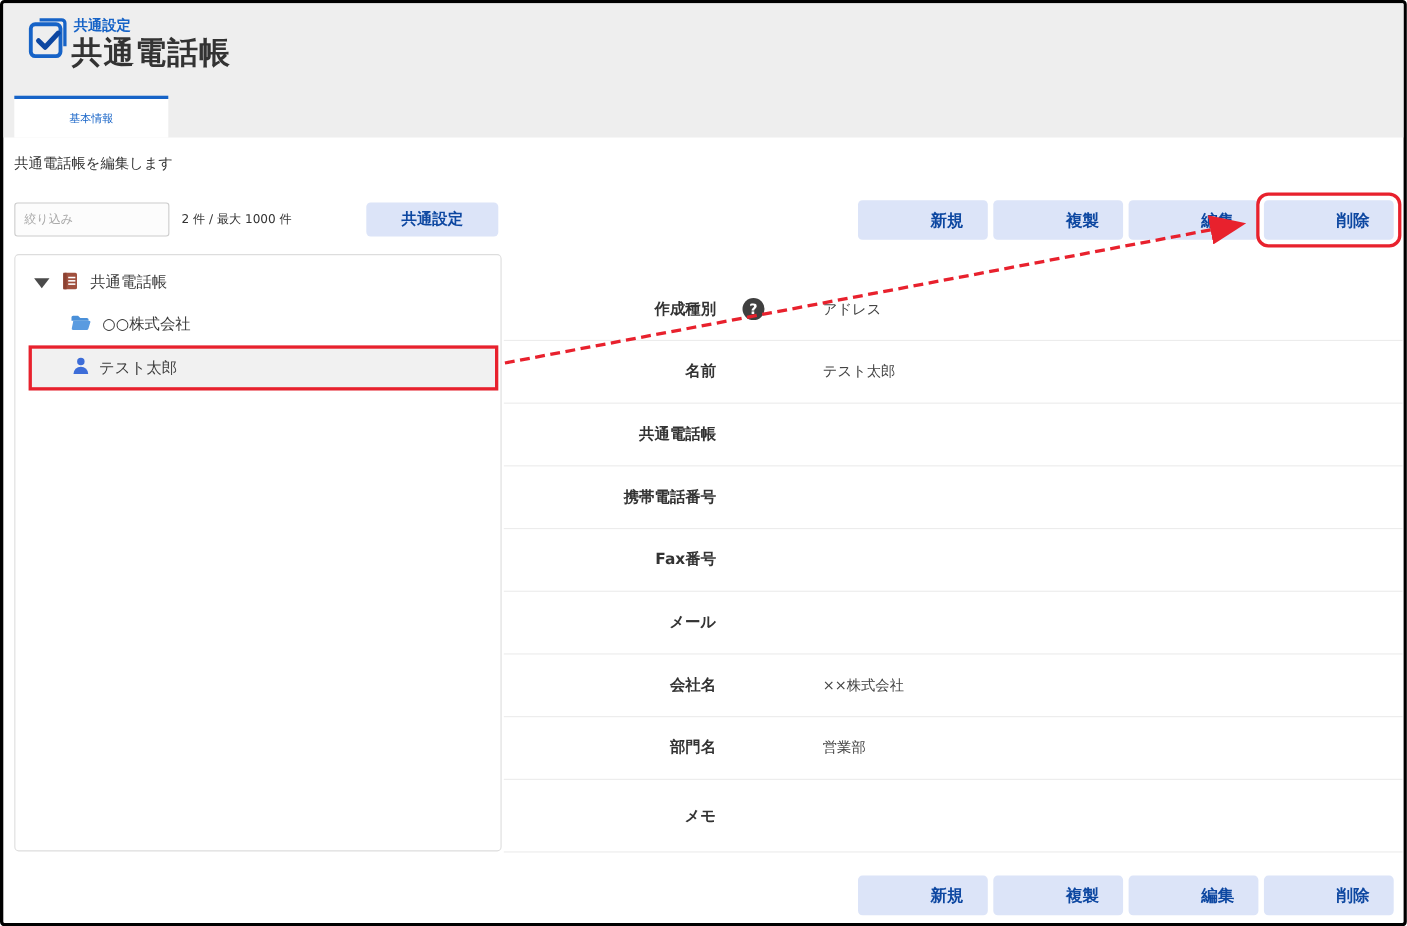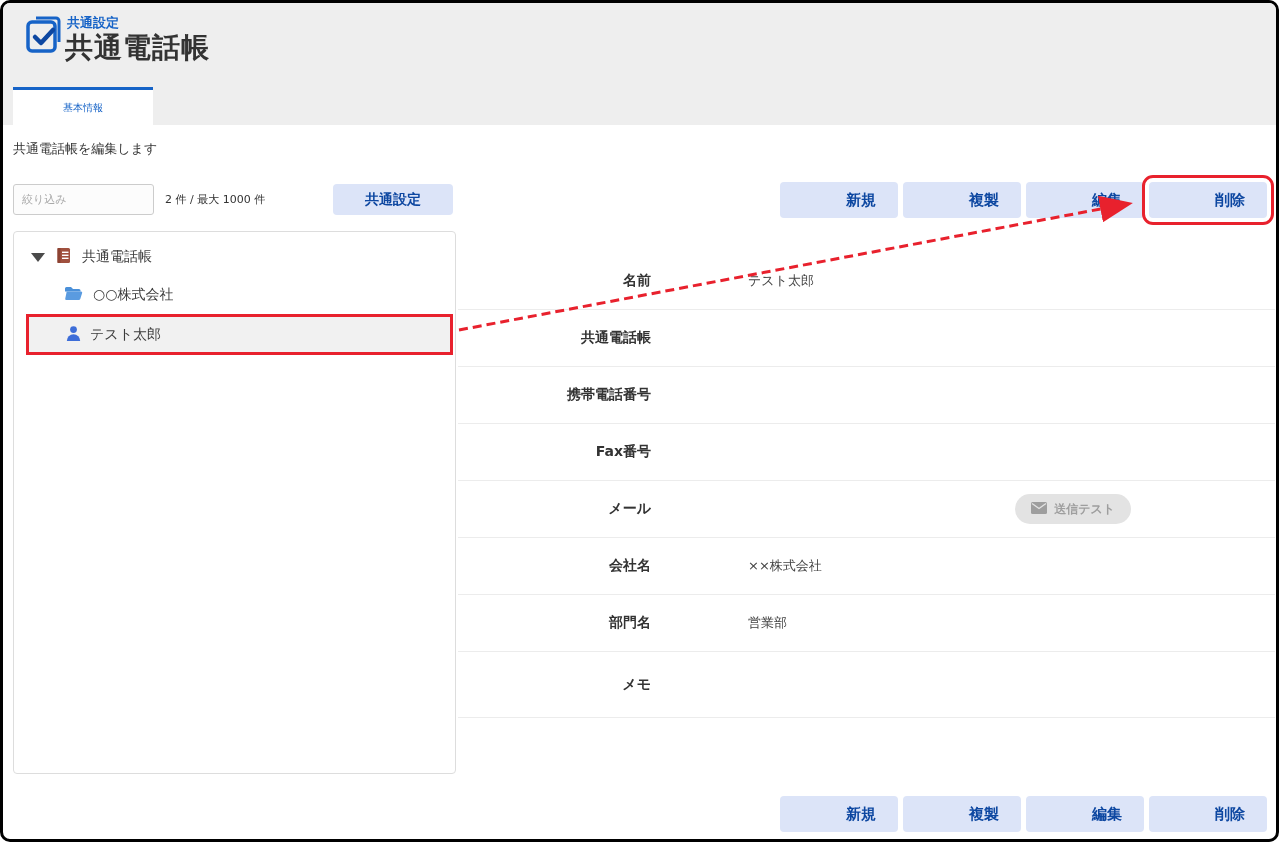--- a/index.html
+++ b/index.html
@@ -1,19 +1,19 @@
 <!DOCTYPE html>
 <html><head>
 <meta charset="utf-8">
 <style>
   * { margin:0; padding:0; box-sizing:border-box; }
   body { background:#fff; font-family:"DejaVu Sans","Liberation Sans",sans-serif; }
   .frame {
     position:relative; width:1279px; height:842px;
-    border:3px solid #000; border-radius:10px; background:#fff; overflow:hidden;
+    border:3px solid #000; border-radius:4px; background:#fff; overflow:hidden;
   }
   
   .header { position:absolute; top:0; left:0; right:0; height:122px; background:#eeeeee; }
   .app-icon { position:absolute; left:20px; top:8px; width:44px; height:46px; }
   .hdr-category { position:absolute; left:64px; top:11px; font-size:13px; font-weight:600; color:#1663c7; }
   .hdr-title { position:absolute; left:62px; top:26px; font-size:28px; font-weight:bold; color:#333; letter-spacing:1px; }
   .tab {
     position:absolute; left:10px; top:84px; width:140px; height:38px;
     background:#fff; border-top:3px solid #1663c7;
     display:flex; align-items:center; justify-content:center;
@@ -136,20 +136,27 @@
           <circle cx="8.5" cy="4.6" r="3.4" fill="#3d6dd8"></circle>
           <path d="M1.8 16 a6.7 6.7 0 0 1 13.4 0 z" fill="#3d6dd8"></path>
         </svg>
       </span>
       <span>テスト太郎</span>
     </div>
   </div>
 
   <div class="detail-panel">
     <div class="d-row">
+      <div class="d-label">作成種別</div>
+      <div class="d-help">
+          <span class="help-icon">?</span>
+        </div>
+      <div class="d-value">アドレス</div>
+    </div>
+    <div class="d-row">
       <div class="d-label">名前</div>
       <div class="d-help"></div>
       <div class="d-value">テスト太郎</div>
     </div>
     <div class="d-row">
       <div class="d-label">共通電話帳</div>
       <div class="d-help"></div>
       <div class="d-value"></div>
     </div>
     <div class="d-row">
@@ -158,31 +165,20 @@
       <div class="d-value"></div>
     </div>
     <div class="d-row">
       <div class="d-label">Fax番号</div>
       <div class="d-help"></div>
       <div class="d-value"></div>
     </div>
     <div class="d-row">
       <div class="d-label">メール</div>
       <div class="d-help"></div>
-      <div class="d-value">
-        <button class="send-test-btn">
-          <span>
-            <svg width="16" height="12" viewBox="0 0 16 12">
-              <rect x="0" y="0" width="16" height="12" rx="1.5" fill="#9e9e9e"></rect>
-              <path d="M1 1.5 l7 5 l7 -5" fill="none" stroke="#e3e3e3" stroke-width="1.4"></path>
-            </svg>
-          </span>
-          <span>送信テスト</span>
-        </button>
-      </div>
     </div>
     <div class="d-row">
       <div class="d-label">会社名</div>
       <div class="d-help"></div>
       <div class="d-value">××株式会社</div>
     </div>
     <div class="d-row">
       <div class="d-label">部門名</div>
       <div class="d-help"></div>
       <div class="d-value">営業部</div>

